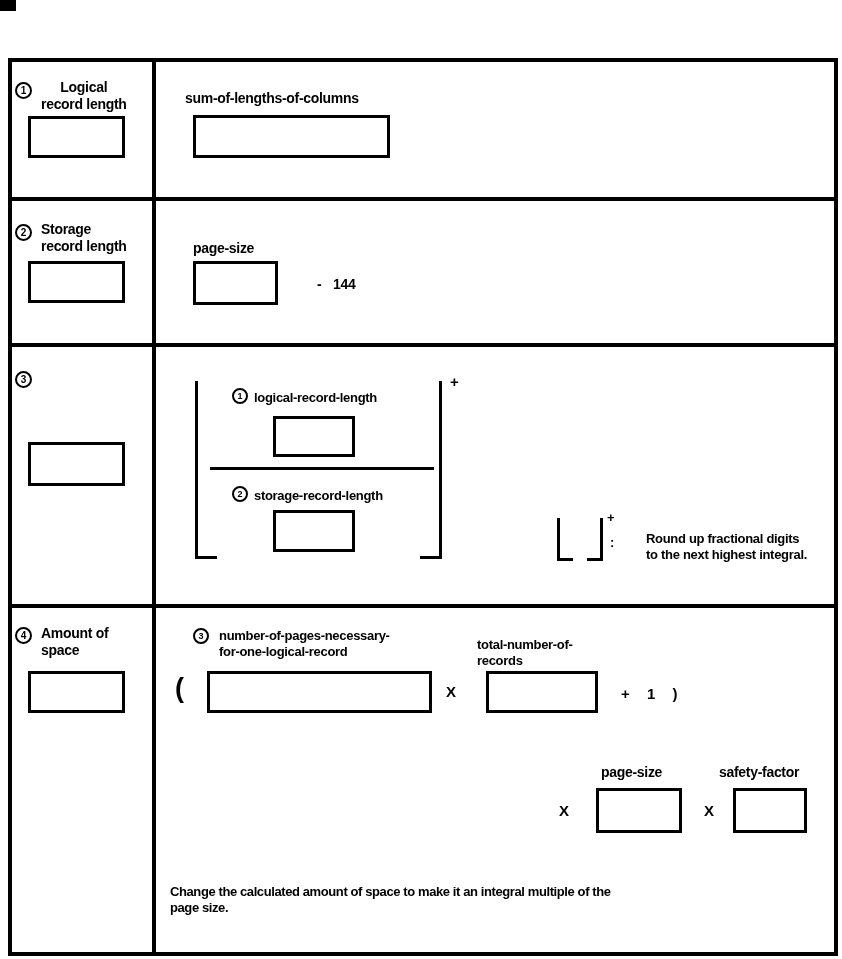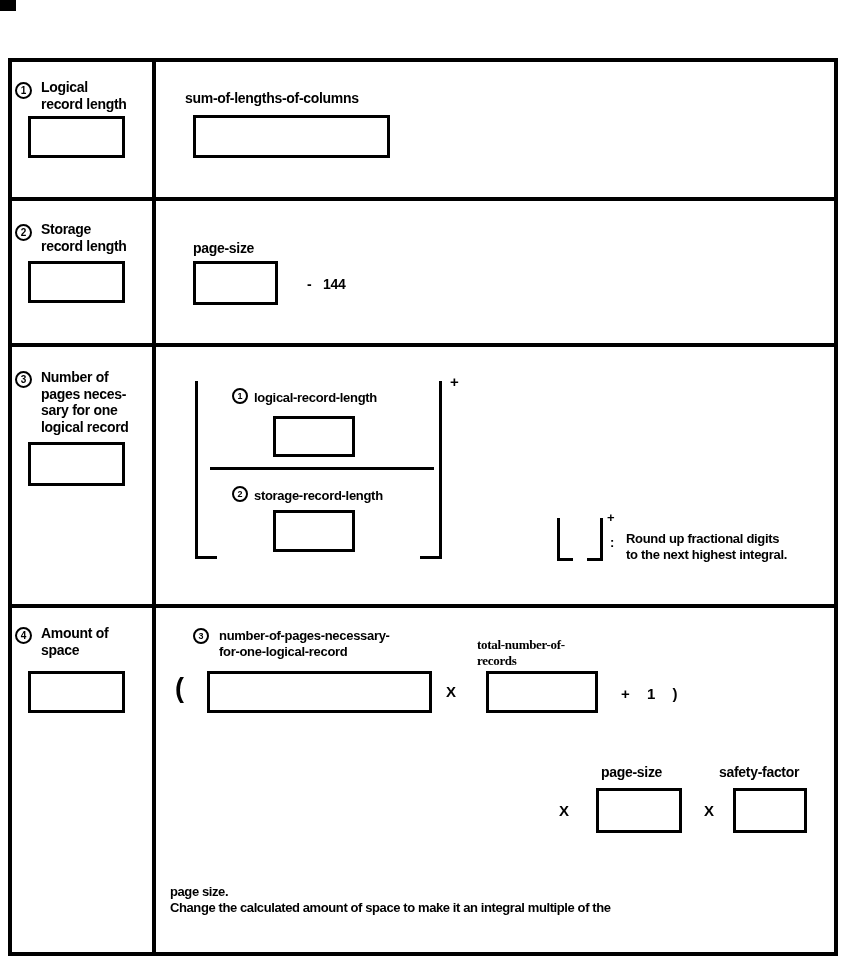--- a/index.html
+++ b/index.html
@@ -29,68 +29,62 @@
 
   <div class="abs ink" style="left:0;top:0;width:16px;height:11px;"></div>
 
   <div class="frame" style="left:8px;top:58px;width:830px;height:898px;"></div>
   <div class="abs ink" style="left:152px;top:58px;width:4px;height:898px;"></div>
   <div class="abs ink" style="left:8px;top:197px;width:830px;height:4px;"></div>
   <div class="abs ink" style="left:8px;top:343px;width:830px;height:4px;"></div>
   <div class="abs ink" style="left:8px;top:604px;width:830px;height:4px;"></div>
 
   <div class="circ" style="left:15px;top:82px;">1</div>
-  <div class="lbl" style="left:41px;top:79px;">
+  <div class="lbl" style="left:41px;top:79px;text-align:center;">
     <div>Logical</div>
     <div>record length</div>
   </div>
   <div class="fillbox" style="left:28px;top:116px;width:97px;height:42px;"></div>
 
   <div class="lbl" style="left:185px;top:90px;">sum-of-lengths-of-columns</div>
   <div class="fillbox" style="left:193px;top:115px;width:197px;height:43px;"></div>
 
   <div class="circ" style="left:15px;top:224px;">2</div>
   <div class="lbl" style="left:41px;top:221px;">
     <div>Storage</div>
     <div>record length</div>
   </div>
   <div class="fillbox" style="left:28px;top:261px;width:97px;height:42px;"></div>
 
   <div class="lbl" style="left:193px;top:240px;">page-size</div>
   <div class="fillbox" style="left:193px;top:261px;width:85px;height:44px;"></div>
-  <div class="lbl" style="left:307px;top:276px;word-spacing:8px;">- 144</div>
+  <div class="lbl" style="left:317px;top:276px;word-spacing:8px;">- 144</div>
 
   <div class="circ" style="left:15px;top:371px;">3</div>
-  <div class="lbl" style="left:41px;top:369px;">
-    <div>Number of</div>
-    <div>pages neces-</div>
-    <div>sary for one</div>
-    <div>logical record</div>
-  </div>
   <div class="fillbox" style="left:28px;top:442px;width:97px;height:44px;"></div>
 
   <div class="brL" style="left:195px;top:381px;width:22px;height:178px;"></div>
   <div class="brR" style="left:420px;top:381px;width:22px;height:178px;"></div>
   <div class="sym" style="left:450px;top:374px;">+</div>
 
   <div class="circ sm" style="left:232px;top:388px;">1</div>
   <div class="lbl small" style="left:254px;top:390px;">logical-record-length</div>
   <div class="fillbox" style="left:273px;top:416px;width:82px;height:41px;"></div>
 
   <div class="hline" style="left:210px;top:467px;width:224px;height:3px;"></div>
 
   <div class="circ sm" style="left:232px;top:486px;">2</div>
   <div class="lbl small" style="left:254px;top:488px;">storage-record-length</div>
   <div class="fillbox" style="left:273px;top:510px;width:82px;height:42px;"></div>
 
   <div class="brL" style="left:557px;top:518px;width:16px;height:43px;"></div>
   <div class="brR" style="left:587px;top:518px;width:16px;height:43px;"></div>
   <div class="sym" style="left:607px;top:511px;font-size:13px;">+</div>
   <div class="sym" style="left:610px;top:536px;font-size:13px;">:</div>
-  <div class="lbl small" style="left:626px;top:531px;">
+  <div class="lbl small" style="left:646px;top:531px;">
     <div>Round up fractional digits</div>
     <div>to the next highest integral.</div>
   </div>
 
   <div class="circ" style="left:15px;top:627px;">4</div>
   <div class="lbl" style="left:41px;top:625px;">
     <div>Amount of</div>
     <div>space</div>
   </div>
   <div class="fillbox" style="left:28px;top:671px;width:97px;height:42px;"></div>
@@ -98,32 +92,32 @@
   <div class="circ sm" style="left:193px;top:628px;">3</div>
   <div class="lbl small" style="left:219px;top:628px;">
     <div>number-of-pages-necessary-</div>
     <div>for-one-logical-record</div>
   </div>
 
   <div class="sym" style="left:175px;top:675px;font-size:27px;">(</div>
   <div class="fillbox" style="left:207px;top:671px;width:225px;height:42px;"></div>
   <div class="sym" style="left:446px;top:684px;">X</div>
 
-  <div class="lbl small" style="left:477px;top:637px;font-family:Liberation Serif, serif;">
+  <div class="lbl small" style="left:477px;top:637px;">
     <div>total-number-of-</div>
     <div>records</div>
   </div>
   <div class="fillbox" style="left:486px;top:671px;width:112px;height:42px;"></div>
   <div class="sym" style="left:621px;top:686px;word-spacing:13px;">+ 1 )</div>
 
   <div class="lbl" style="left:601px;top:764px;">page-size</div>
   <div class="lbl" style="left:719px;top:764px;">safety-factor</div>
   <div class="sym" style="left:559px;top:803px;">X</div>
   <div class="fillbox" style="left:596px;top:788px;width:86px;height:45px;"></div>
   <div class="sym" style="left:704px;top:803px;">X</div>
   <div class="fillbox" style="left:733px;top:788px;width:74px;height:45px;"></div>
 
   <div class="lbl small" style="left:170px;top:884px;letter-spacing:-0.4px;">
+    <div>Change the calculated amount of space to make it an integral multiple of the</div>
     <div>page size.</div>
-    <div>Change the calculated amount of space to make it an integral multiple of the</div>
   </div>
 
 </div>
 
 </body></html>

